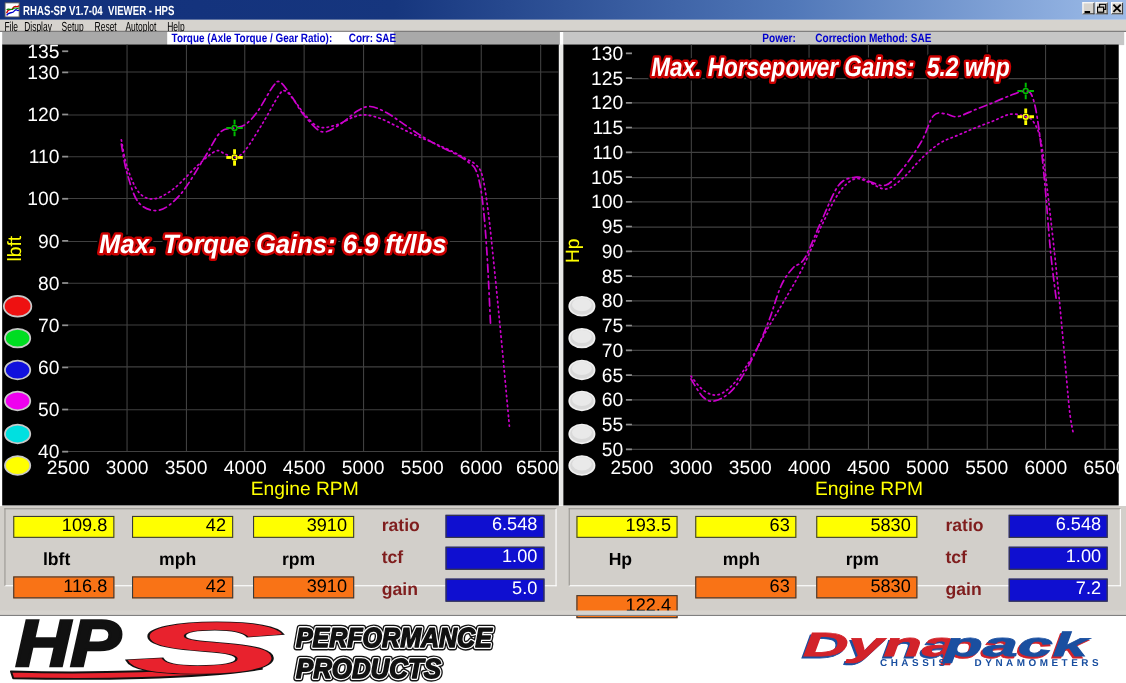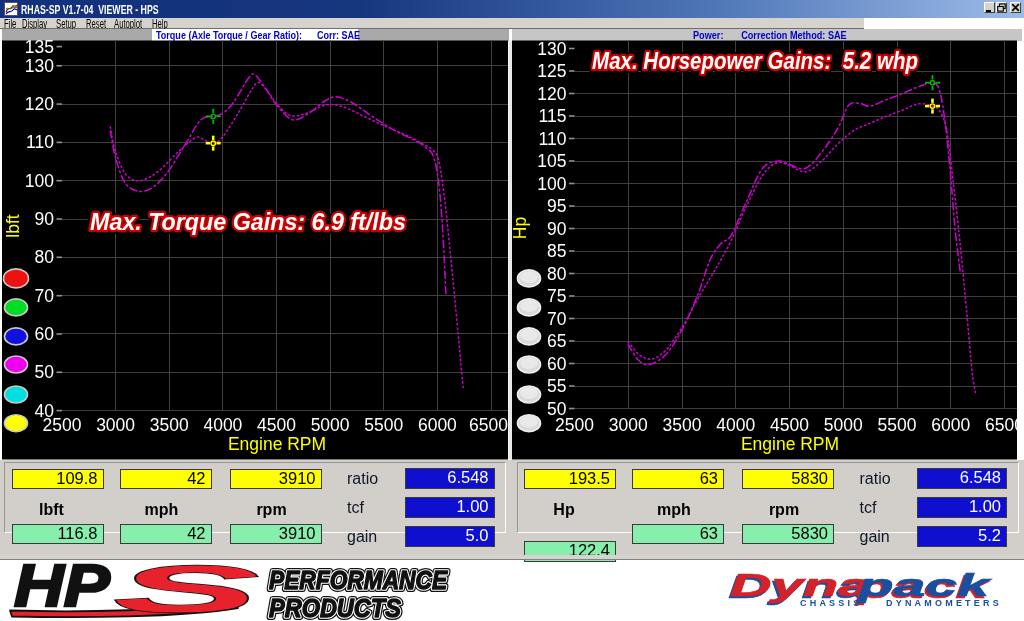--- a/index.html
+++ b/index.html
@@ -6,36 +6,36 @@
   font-family:"Liberation Sans", sans-serif; background:#ffffff; }
 .titlebar { position:absolute; left:0; top:0; width:1024px; height:18px;
   background:linear-gradient(to right,#12307c 0%,#16367e 35%,#5077b8 70%,#9cbbe8 100%); }
 .title-text { position:absolute; left:20.5px; top:2.5px; color:#ffffff; font-size:12px;
   font-weight:bold; white-space:nowrap; transform:scaleX(0.73); transform-origin:0 0; }
 .winbtn { position:absolute; top:2px; width:11px; height:11px; background:#d6d3ce;
   border-top:1px solid #ffffff; border-left:1px solid #ffffff;
   border-right:1px solid #404040; border-bottom:1px solid #404040;
   color:#000; }
 .winbtn svg { position:absolute; left:0; top:0; }
-.menubar { position:absolute; left:0; top:17.5px; width:864px; height:11px;
+.menubar { position:absolute; left:0; top:17.5px; width:1024px; height:11px;
   background:#d6d3ce; font-size:12px; color:#000; border-bottom:1px solid #6e6e6e; }
 .menubar span { position:absolute; top:-1px; white-space:nowrap;
   transform:scaleX(0.64); transform-origin:0 0; }
 .hdr { position:absolute; top:28.5px; height:12px; font-size:11px; font-weight:bold;
   color:#0000cc; line-height:12px; white-space:nowrap; }
 .bottombg { position:absolute; left:0; top:459.5px; width:1024px; height:100px; background:#d2cfca; }
 .panel { position:absolute; top:462px; width:502px; height:71px; background:#d2cfca;
   border:1.5px solid #9a9792; border-right-color:#ffffff; border-bottom-color:#ffffff; }
 .vbox { position:absolute; height:20.5px; border:1.5px solid #3a3a3a; font-size:16.5px;
   font-weight:normal; text-align:right; padding-right:5px; line-height:17.5px; color:#000; }
 .vbox.yellow { background:#ffff00; }
-.vbox.green { background:#86efac; }
+.vbox.green { background:#f97316; }
 .vbox.blue { background:#0f0fd0; color:#ffffff; }
 .ulabel { position:absolute; font-size:16px; font-weight:bold; color:#000; text-align:center; }
-.blab { position:absolute; font-size:16px; font-weight:normal; color:#0f172a; }
+.blab { position:absolute; font-size:16px; font-weight:bold; color:#7f1d1d; }
 .winborder { position:absolute; left:0; top:555px; width:1024px; height:5px;
   background:#d6d3ce; border-bottom:1.5px solid #808080; }
 </style></head>
 <body>
 <div class="titlebar"></div>
 <svg width="15" height="14" viewBox="0 0 15 14" style="position:absolute;left:4px;top:2px">
 <rect x="0.5" y="0.5" width="13" height="13" fill="#ffffff" stroke="#555555"></rect>
 <path d="M 2,10 C 4,4 6,9 8,5 C 10,2 12,6 13,3" stroke="#cc0000" fill="none" stroke-width="1.2"></path>
 <path d="M 2,12 C 4,8 7,11 9,8 C 11,5 12,9 13,7" stroke="#0000cc" fill="none" stroke-width="1.2"></path>
 <path d="M 2,7 C 4,5 6,8 8,6 C 10,4 12,7 13,5" stroke="#008800" fill="none" stroke-width="1"></path>
@@ -96,21 +96,21 @@
 <div class="ulabel" style="left:102.5px;top:37.5px;width:108px">mph</div>
 <div class="ulabel" style="left:212.5px;top:37.5px;width:108px">rpm</div>
 <div class="vbox green" style="left:6.5px;top:78px;width:92px">122.4</div>
 <div class="vbox green" style="left:114.5px;top:60.5px;width:92px">63</div>
 <div class="vbox green" style="left:224.5px;top:60.5px;width:92px">5830</div>
 <div class="blab" style="left:342px;top:6.5px">ratio</div>
 <div class="vbox blue" style="left:399.5px;top:5px;width:90px">6.548</div>
 <div class="blab" style="left:342px;top:35.5px">tcf</div>
 <div class="vbox blue" style="left:399.5px;top:34px;width:90px">1.00</div>
 <div class="blab" style="left:342px;top:64.5px">gain</div>
-<div class="vbox blue" style="left:399.5px;top:63px;width:90px">5.2</div>
+<div class="vbox blue" style="left:399.5px;top:63px;width:90px">7.2</div>
 </div>
 <div class="winborder"></div>
 <svg width="1024" height="621" viewBox="0 0 1024 621" style="position:absolute;left:0;top:0" font-family="Liberation Sans, sans-serif">
 <rect x="2" y="40.5" width="506" height="419" fill="#000000"></rect>
 <line x1="115.5" y1="40.5" x2="115.5" y2="410.6" stroke="#404040" stroke-width="1"></line>
 <line x1="169.5" y1="40.5" x2="169.5" y2="410.6" stroke="#404040" stroke-width="1"></line>
 <line x1="222.5" y1="40.5" x2="222.5" y2="410.6" stroke="#404040" stroke-width="1"></line>
 <line x1="276.5" y1="40.5" x2="276.5" y2="410.6" stroke="#404040" stroke-width="1"></line>
 <line x1="330.5" y1="40.5" x2="330.5" y2="410.6" stroke="#404040" stroke-width="1"></line>
 <line x1="383.5" y1="40.5" x2="383.5" y2="410.6" stroke="#404040" stroke-width="1"></line>

